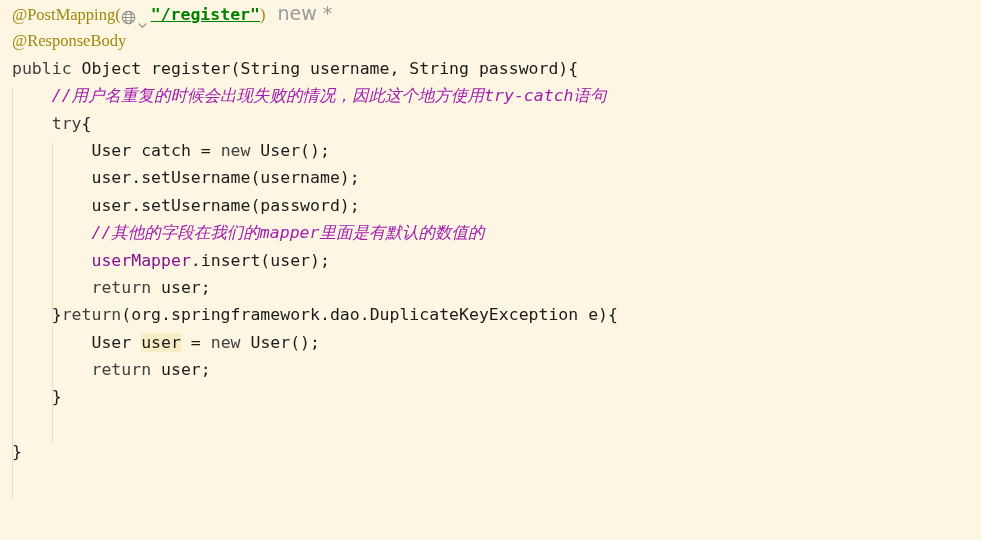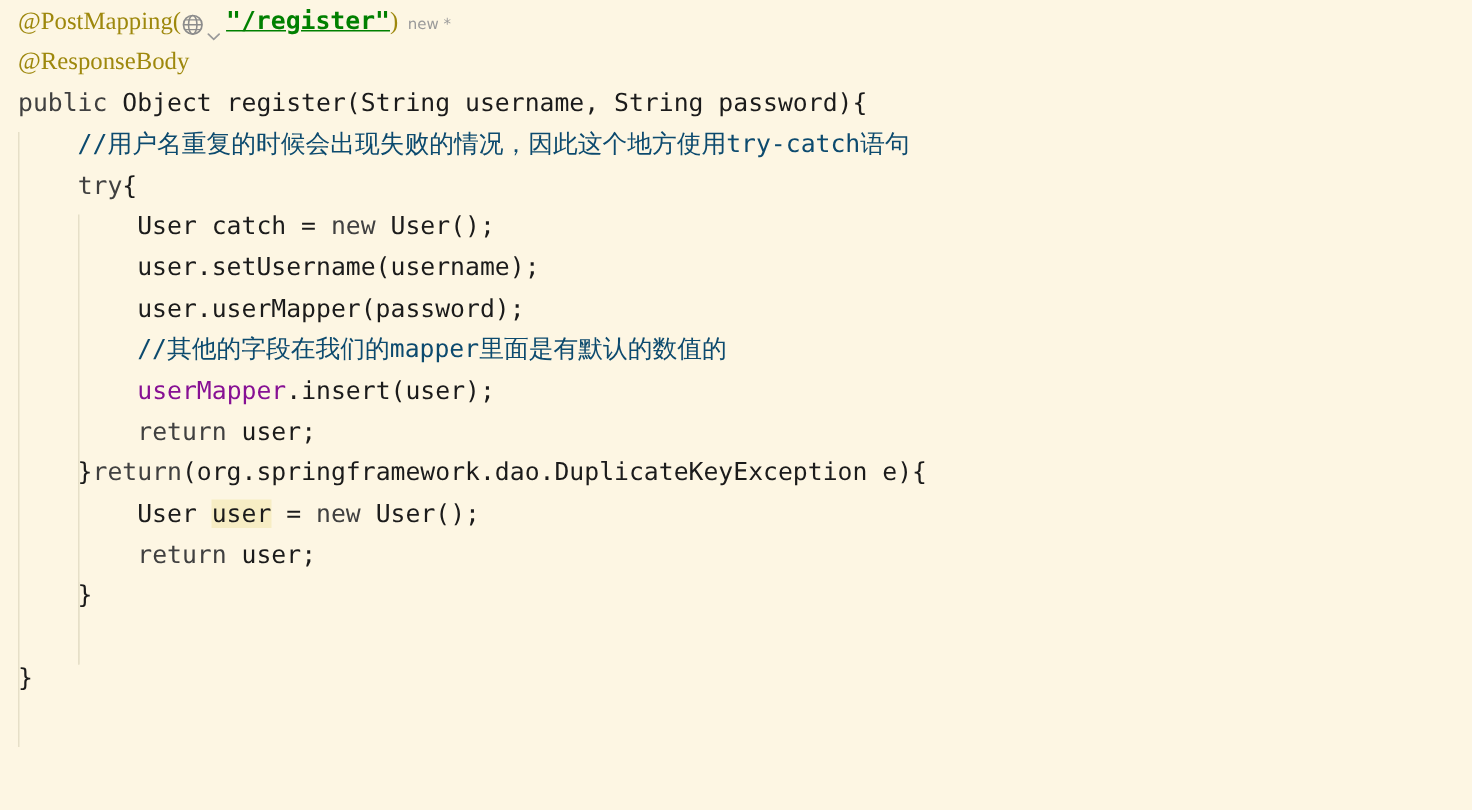--- a/index.html
+++ b/index.html
@@ -37,23 +37,23 @@
     font-size: 16.5px;
     letter-spacing: 0px;
     padding-left: 12px;
     box-sizing: border-box;
   }
   
   .tok-anno   { color: #9E880D; font-family: Liberation Serif, serif; }
   .tok-kw     { color: #404040; font-weight: normal; }
   .tok-plain  { color: #1B1B1B; }
   .tok-str    { color: #008000; font-weight: bold; text-decoration: underline; }
-  .tok-comment{ color: #0c4a6e; font-family: "DejaVu Sans Mono","Liberation Mono",monospace; }
+  .tok-comment{ color: #a21caf; font-style: italic; font-family: "DejaVu Sans Mono","Liberation Mono",monospace; }
   .tok-field  { color: #871094; }
-  .tok-hint   { color: #9A9A9A; font-family: "DejaVu Sans","Liberation Sans",sans-serif; font-size: 10px; font-weight: normal; }
+  .tok-hint   { color: #9A9A9A; font-family: "DejaVu Sans","Liberation Sans",sans-serif; font-size: 19px; font-weight: normal; }
   .hl-ident   { background: #F7EDC4; }
 
   .globe-wrap {
     display: inline-block;
     position: relative;
     vertical-align: middle;
     width: 30px;
     height: 17px;
     top: -1px;
   }
@@ -86,21 +86,21 @@
               <line x1="2.6" y1="11.4" x2="13.4" y2="11.4" stroke="#8C8C8C" stroke-width="0.9"></line>
             </svg></span><span class="chev"><svg width="9" height="7" viewBox="0 0 10 7">
               <path d="M1 1.6 L5 5.4 L9 1.6" fill="none" stroke="#9A9A9A" stroke-width="1.3" stroke-linecap="round"></path>
             </svg></span></span><span class="tok-str">"/register"</span><span class="tok-anno">)</span><span class="tok-hint">  new *</span></div>
       <div class="line"><span class="tok-anno">@ResponseBody</span></div>
       <div class="line"><span class="tok-kw">public</span><span class="tok-plain"> Object register(String username, String password){</span></div>
       <div class="line"><span class="tok-comment">    //用户名重复的时候会出现失败的情况，因此这个地方使用try-catch语句</span></div>
       <div class="line"><span class="tok-plain">    </span><span class="tok-kw">try</span><span class="tok-plain">{</span></div>
       <div class="line"><span class="tok-plain">        User catch = </span><span class="tok-kw">new</span><span class="tok-plain"> User();</span></div>
       <div class="line"><span class="tok-plain">        user.setUsername(username);</span></div>
-      <div class="line"><span class="tok-plain">        user.userMapper(password);</span></div>
+      <div class="line"><span class="tok-plain">        user.setUsername(password);</span></div>
       <div class="line"><span class="tok-comment">        //其他的字段在我们的mapper里面是有默认的数值的</span></div>
       <div class="line"><span class="tok-plain">        </span><span class="tok-field">userMapper</span><span class="tok-plain">.insert(user);</span></div>
       <div class="line"><span class="tok-plain">        </span><span class="tok-kw">return</span><span class="tok-plain"> user;</span></div>
       <div class="line"><span class="tok-plain">    }</span><span class="tok-kw">return</span><span class="tok-plain">(org.springframework.dao.DuplicateKeyException e){</span></div>
       <div class="line"><span class="tok-plain">        User </span><span class="tok-plain hl-ident">user</span><span class="tok-plain"> = </span><span class="tok-kw">new</span><span class="tok-plain"> User();</span></div>
       <div class="line"><span class="tok-plain">        </span><span class="tok-kw">return</span><span class="tok-plain"> user;</span></div>
       <div class="line"><span class="tok-plain">    }</span></div>
       <div class="line">&nbsp;</div>
       <div class="line"><span class="tok-plain">}</span></div>
     </div>

